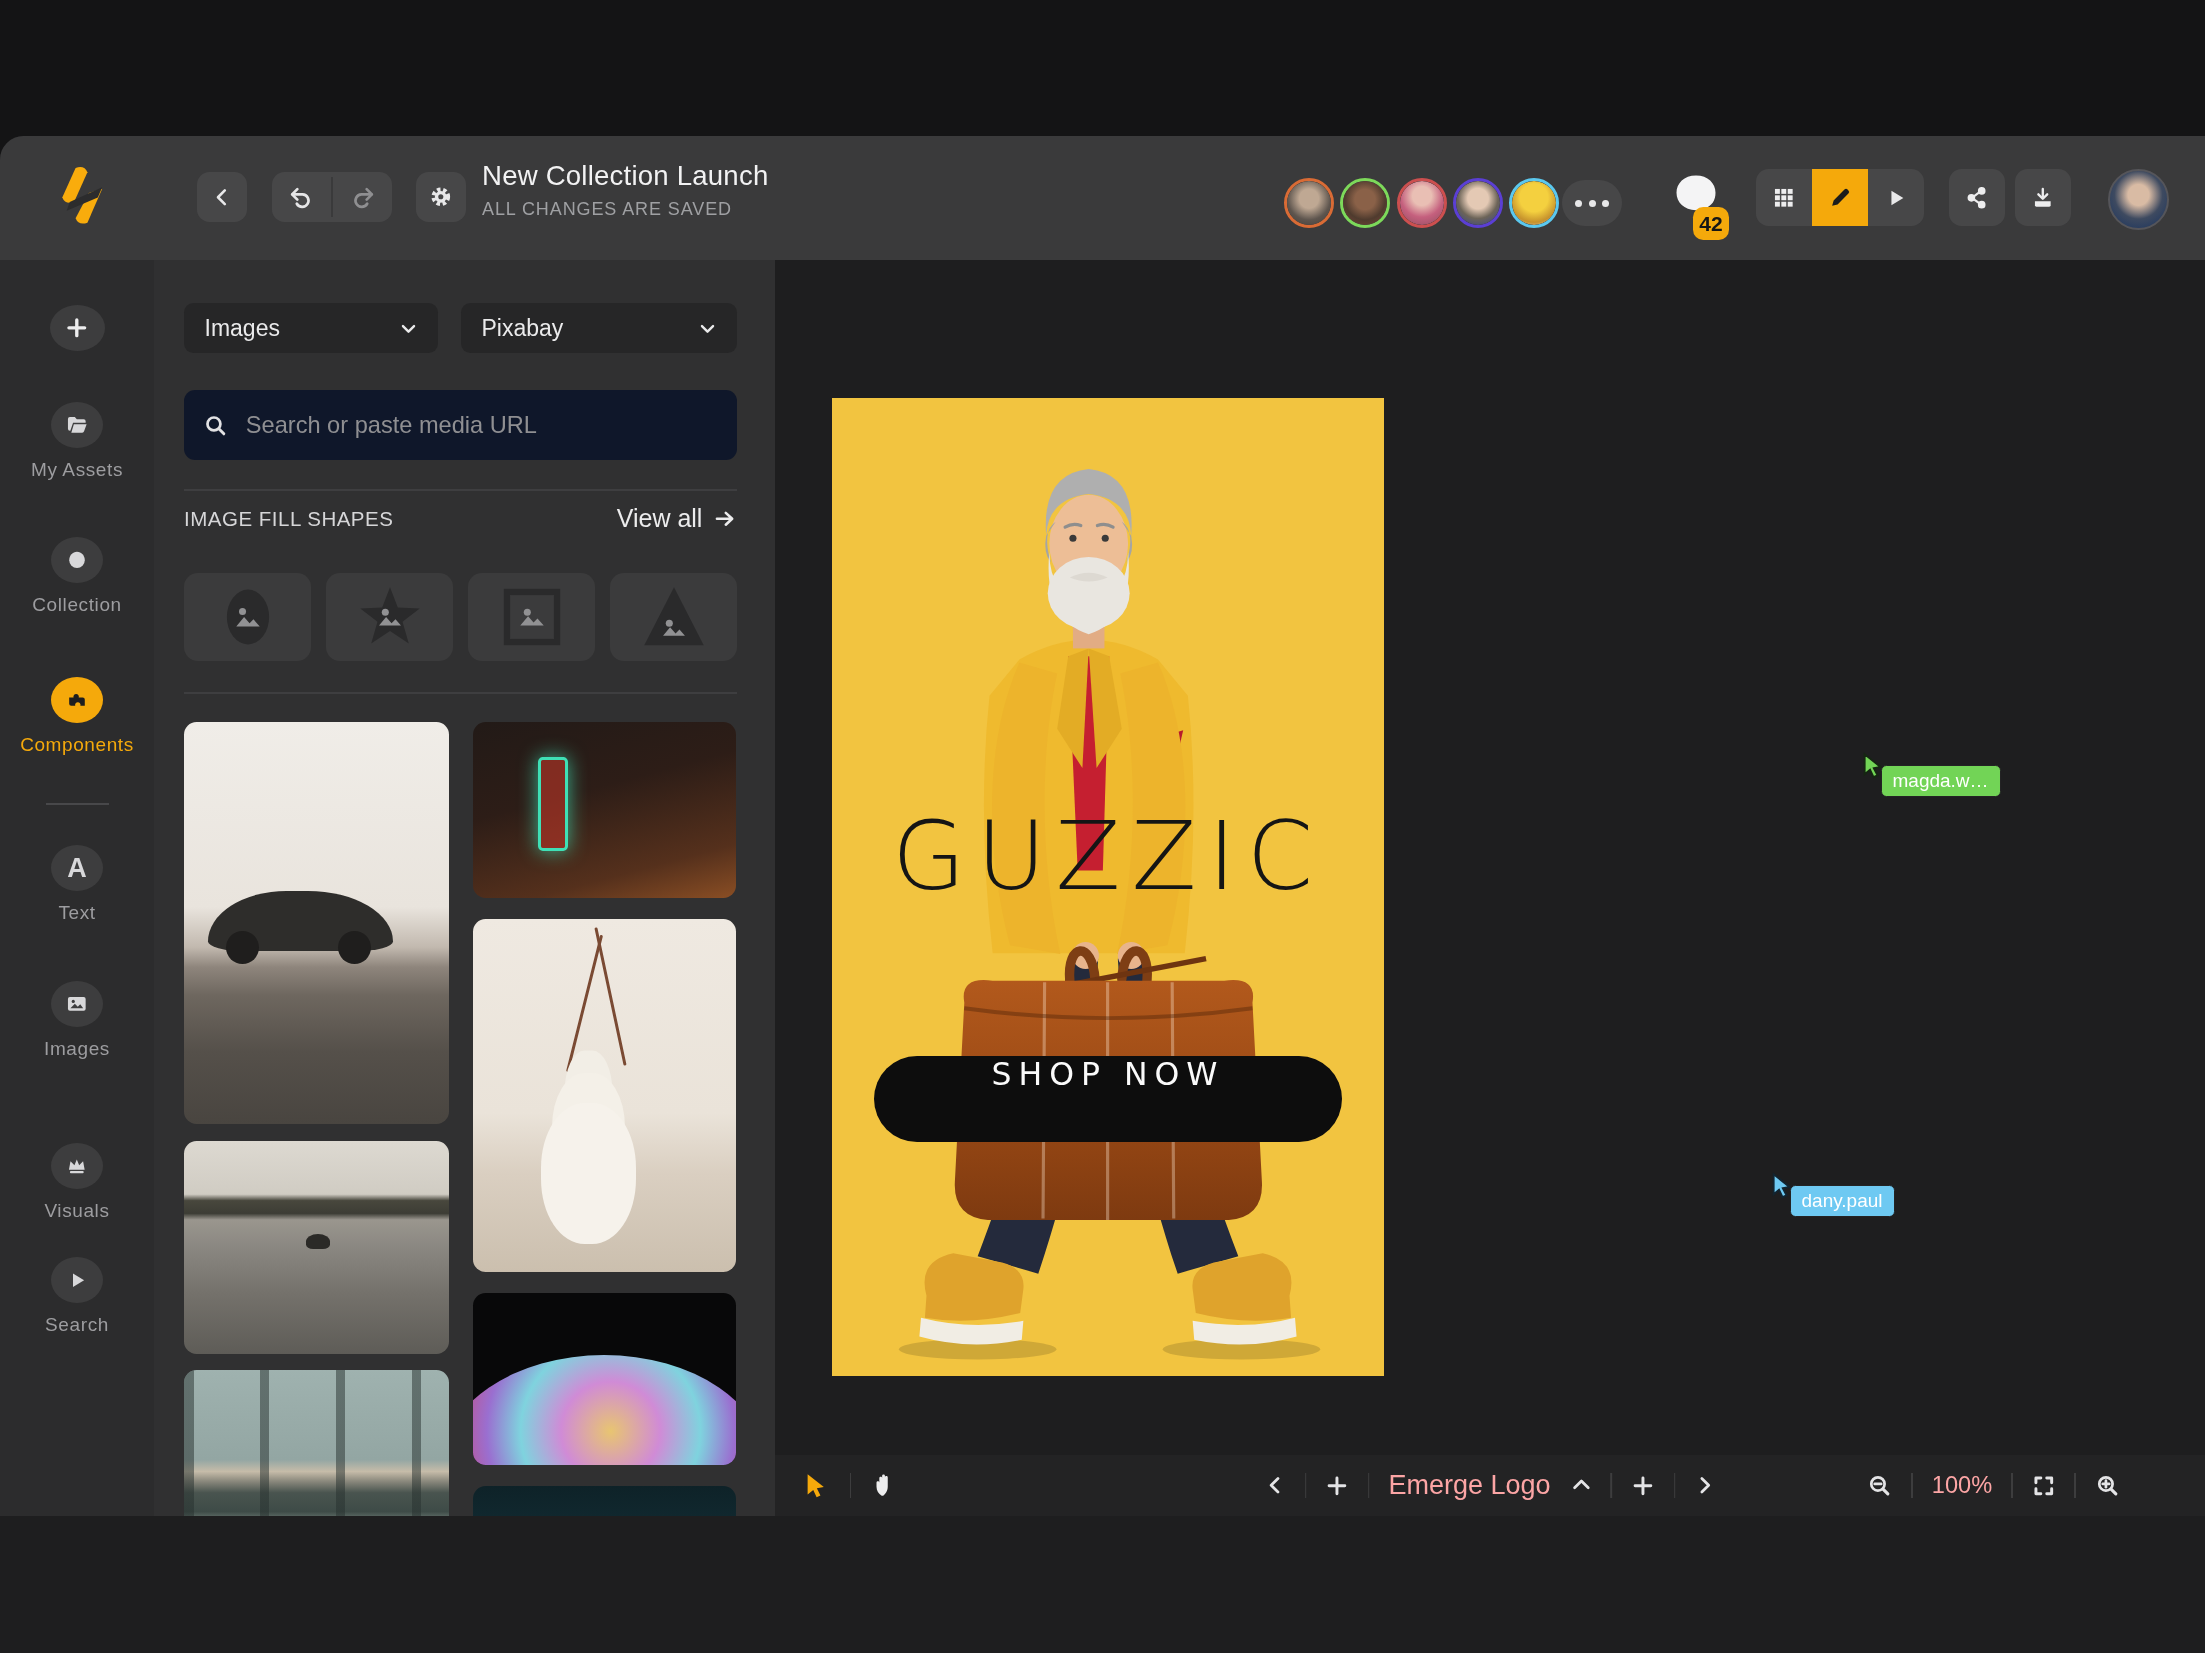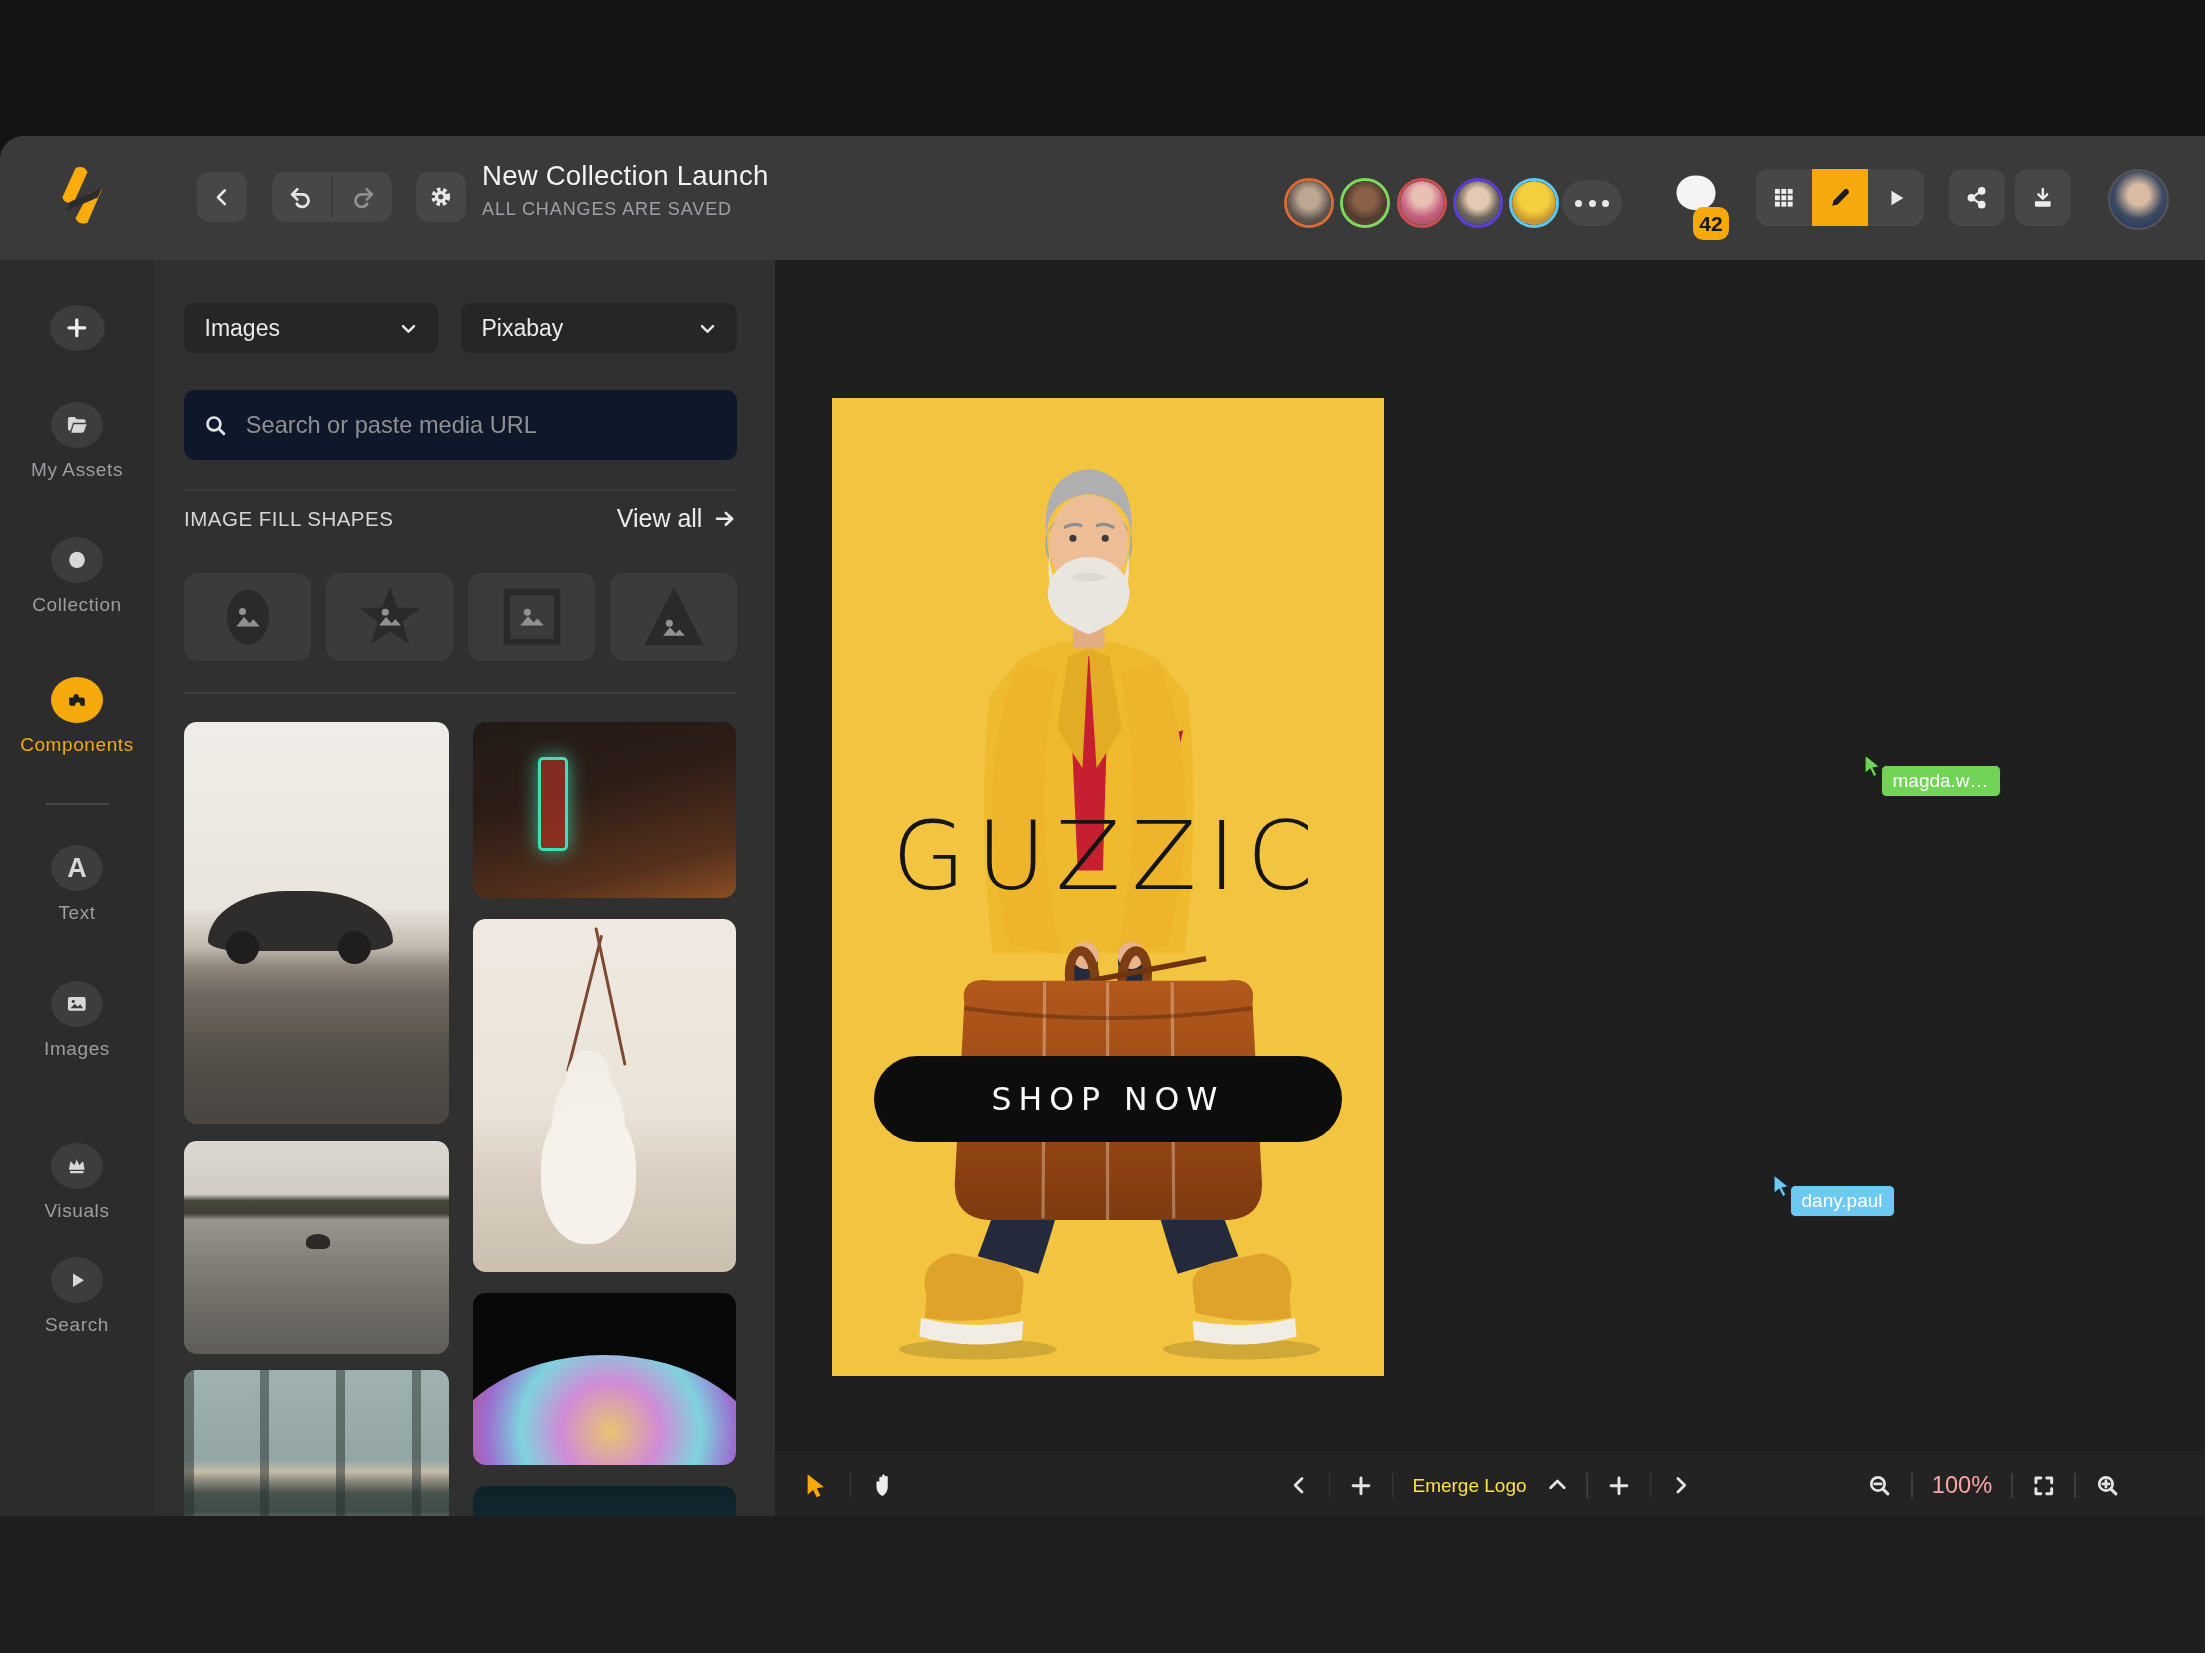--- a/index.html
+++ b/index.html
@@ -95,34 +95,34 @@
   .posts{position:absolute;inset:0;background:repeating-linear-gradient(90deg,rgba(38,48,46,.5) 0 9.5px,transparent 9.5px 76px);}
   .th-dark{height:95px;background:linear-gradient(180deg,#0E2228 0%,#15333B 100%);}
   
   .canvas{position:relative;flex:1;height:100%;background:#1E1E1F;overflow:hidden;}
   .design{position:absolute;left:57px;top:138px;width:552px;height:978px;background:var(--c-design_bg);overflow:hidden;}
   .design svg.man{position:absolute;inset:0;}
   .brand-text{position:absolute;left:0;top:403px;width:100%;text-align:center;
               font-family:"DejaVu Sans",sans-serif;font-weight:300;font-size:95px;letter-spacing:11px;
               color:#151515;}
   .cta-pill{position:absolute;left:42px;top:658px;width:468px;height:86px;border-radius:44px;background:#0D0D0D;
-            display:flex;align-items:center;justify-content:center;}
+            display:flex;justify-content:center;}
   .cta-pill span{color:#FAFAFA;font-size:31.5px;letter-spacing:7px;font-family:"DejaVu Sans",sans-serif;}
   .collab{position:absolute;}
   .collab .tag{position:absolute;left:20.5px;top:13.4px;padding:3.9px 11px;border-radius:5.5px;font-size:19px;color:#FFFFFF;
                white-space:nowrap;border:1.6px solid #232324;}
   .collab-green .tag{background:var(--c-cursor_green);}
   .collab-blue .tag{background:var(--c-cursor_blue);}
   
   .bottombar{position:absolute;left:0;bottom:0;width:100%;height:61px;background:#232324;}
   .bb-left{position:absolute;left:27px;top:0;height:100%;display:flex;align-items:center;gap:20.5px;}
   .bb-center{position:absolute;left:50%;top:0;transform:translateX(-50%);height:100%;display:flex;align-items:center;gap:19px;}
   .bb-right{position:absolute;right:85px;top:0;height:100%;display:flex;align-items:center;gap:19px;}
   .vsep{width:1.6px;height:25px;background:#3D3D3E;}
-  .page-name{font-size:19px;color:#fde047;display:flex;align-items:center;gap:20.5px;}
+  .page-name{font-size:27px;color:#fca5a5;display:flex;align-items:center;gap:20.5px;}
   .zoom-val{font-size:23.6px;color:#fca5a5;}
   .ic{display:flex;align-items:center;justify-content:center;}
 </style>
 </head>
 <body>
 
 <div class="screen">
   <div class="app">
 
     <div class="topbar">

